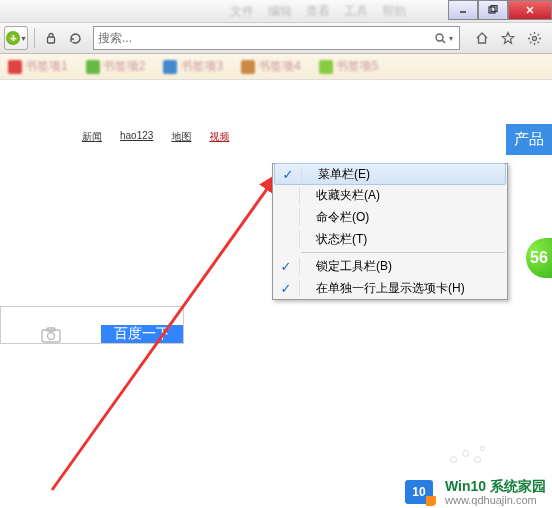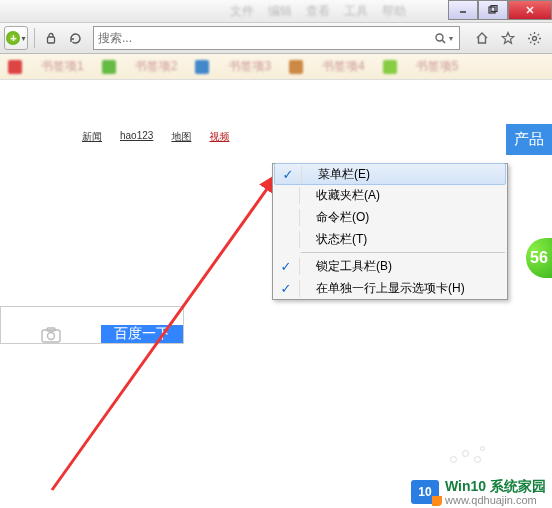--- a/index.html
+++ b/index.html
@@ -20,21 +20,21 @@
     .tab-plus { width: 14px; height: 14px; background: radial-gradient(#9c3, #5a1); border-radius: 50%; display: flex; align-items: center; justify-content: center; color: #fff; font-size: 11px; font-weight: bold; }
     .tab-drop { font-size: 8px; color: #555; margin-left: 1px; }
     .sep { width: 1px; height: 20px; background: #bbb; margin: 0 2px; }
     .icon-btn { width: 20px; height: 20px; display: flex; align-items: center; justify-content: center; color: #555; cursor: pointer; }
     .search-box { flex: 1; height: 24px; background: #fff; border: 1px solid #999; display: flex; align-items: center; padding: 0 4px; margin: 0 4px; }
     .search-input { flex: 1; border: none; outline: none; font-size: 12px; color: #888; background: transparent; }
     .search-go { display: flex; align-items: center; color: #666; font-size: 10px; cursor: pointer; padding: 0 2px; }
     .right-icons { display: flex; gap: 6px; padding: 0 4px; }
     
     .bookmark-bar { height: 26px; background: linear-gradient(#fcf6e8, #f6eed8); border-bottom: 1px solid #ddd; display: flex; align-items: center; padding: 0 8px; gap: 18px; font-size: 12px; color: #c99; }
-    .bm-item { display: flex; align-items: center; gap: 19px; filter: blur(0.9px); }
+    .bm-item { display: flex; align-items: center; gap: 3px; filter: blur(0.9px); }
     .bm-icon { width: 14px; height: 14px; border-radius: 2px; }
     
     .content { position: relative; height: 430px; background: #fff; }
     .nav-links { position: absolute; top: 50px; left: 82px; display: flex; gap: 18px; font-size: 10px; }
     .nav-link { color: #333; text-decoration: underline; cursor: pointer; }
     .nav-link-partial { color: #b91c1c; text-decoration: underline; }
     
     .product-btn { position: absolute; top: 44px; right: 0; background: #3a8ee6; color: #fff; padding: 6px 8px; font-size: 15px; cursor: pointer; }
     
     .green-ball { position: absolute; top: 158px; right: 0; width: 26px; height: 40px; background: radial-gradient(circle at 30% 30%, #8e4, #4b2); border-radius: 20px 0 0 20px; display: flex; align-items: center; justify-content: center; color: #fff; font-size: 16px; font-weight: bold; }
@@ -49,21 +49,21 @@
     .cm-label { flex: 1; padding-left: 16px; }
     .cm-item.highlight { background: linear-gradient(#e8f0fb, #d4e4f7); border: 1px solid #a8c8ec; margin: -1px 1px; border-radius: 2px; }
     .cm-sep { height: 1px; background: #ccc; margin: 2px 2px 2px 28px; }
     .cm-gutter-line { border-left: 1px solid #ddd; }
     
     .arrow-line { position: absolute; top: 80px; left: 42px; width: 260px; height: 340px; pointer-events: none; z-index: 50; }
     
     .footer-deco { position: absolute; bottom: 40px; right: 30px; width: 90px; height: 20px; }
     .footer-dot { width: 7px; height: 7px; border: 1.4px solid #ddd; border-radius: 50%; position: absolute; }
     
-    .watermark { position: absolute; bottom: 4px; right: 6px; display: flex; align-items: center; gap: 6px; font-size: 14px; }
+    .watermark { position: absolute; bottom: 4px; right: 6px; display: flex; align-items: center; gap: 12px; font-size: 14px; }
     .wm-logo { width: 28px; height: 24px; background: #2a7de1; border-radius: 3px; display: flex; align-items: center; justify-content: center; color: #fff; font-weight: bold; font-size: 12px; position: relative; }
     .wm-logo::after { content: ""; position: absolute; right: -3px; bottom: -2px; width: 10px; height: 10px; background: #ff8c1a; border-radius: 0 0 4px 0; }
     .wm-text1 { color: #15803d; font-weight: bold; }
     .wm-text2 { color: #888; font-size: 11px; }
     .wm-col { display: flex; flex-direction: column; line-height: 1.1; }
   </style>
 </head>
 <body>
 
 <div class="menu-bar-blur">

